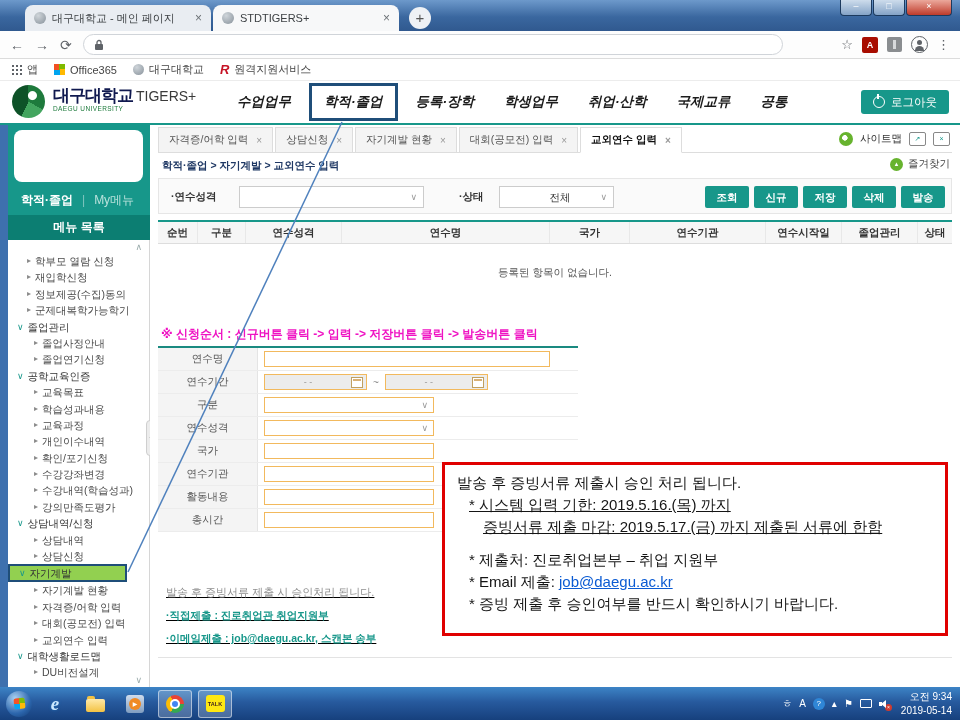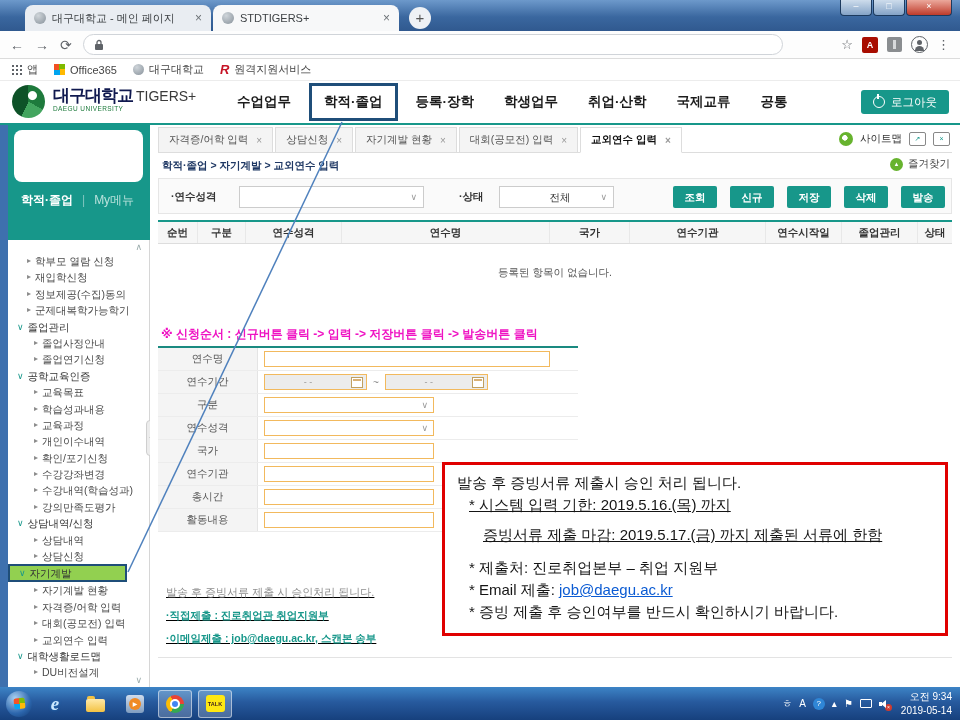--- a/index.html
+++ b/index.html
@@ -49,21 +49,21 @@
   .rlogo{color:#c61325;font-weight:bold;font-style:italic;font-size:13px;}
   
   .appbar{position:absolute;left:0;top:81px;width:960px;height:42px;background:#fff;}
   .emblem{position:absolute;left:12px;top:4px;width:33px;height:33px;border-radius:50%;
     background:radial-gradient(circle at 62% 32%,#ffffff 0 4px,rgba(255,255,255,0) 5px),
     conic-gradient(#1e7a3c 0 120deg,#43a55f 0 205deg,#0e5228 0 360deg);}
   .logo-text{position:absolute;left:53px;top:6px;line-height:1;}
   .logo-kr{font-size:17px;font-weight:bold;color:#10194f;letter-spacing:-1px;}
   .logo-plus{font-size:14px;color:#3a3a3a;margin-left:3px;}
   .logo-en{font-size:6.5px;color:#1e7a3c;letter-spacing:.4px;margin-top:2px;}
-  .mainnav{position:absolute;left:222px;top:0;height:42px;display:flex;align-items:center;}
+  .mainnav{position:absolute;left:222px;top:0;height:42px;display:flex;align-items:center;font-style:italic;}
   .nav-item{padding:10px 15px;font-size:13.5px;font-weight:bold;color:#1c1c1c;white-space:nowrap;}
   .nav-item.boxed{border:3px solid #1f4e79;padding:7px 12px;margin:0 3px;}
   .logout{position:absolute;right:11px;top:9px;height:24px;background:#17978a;color:#fff;font-size:11.5px;
     border-radius:3px;display:flex;align-items:center;gap:6px;padding:0 12px;}
   .power{width:10px;height:10px;border:1.5px solid #fff;border-radius:50%;position:relative;}
   .power::after{content:"";position:absolute;left:3.3px;top:-3px;width:1.6px;height:5px;background:#fff;}
   .tealline{position:absolute;left:0;top:123px;width:960px;height:2px;background:#17978a;}
   
   .bluestrip{position:absolute;left:0;top:125px;width:8px;height:562px;background:#3e70ae;}
   .sidebar{position:absolute;left:8px;top:125px;width:142px;height:562px;background:#17978a;}
@@ -104,21 +104,21 @@
   .crumb{position:absolute;left:12px;top:34px;font-size:10.5px;font-weight:bold;color:#1f3864;}
   .fav{position:absolute;right:10px;top:32px;display:flex;align-items:center;gap:5px;font-size:10.5px;color:#444;margin-left:8px;}
   .favico{width:13px;height:13px;border-radius:50%;background:#67b32e;color:#fff;font-size:6px;text-align:center;line-height:13px;}
   .filterbar{position:absolute;left:8px;top:53px;width:794px;height:36px;background:#fafafa;border:1px solid #e6e6e6;box-sizing:border-box;}
   .flab{position:absolute;top:11px;font-size:10.5px;font-weight:bold;color:#333;}
   .fl1{left:12px;} .fl2{left:300px;}
   .fsel{position:absolute;top:7px;height:22px;background:#fff;border:1px solid #ccc;box-sizing:border-box;
     font-size:10.5px;color:#333;line-height:20px;padding-left:7px;}
   .fs1{left:80px;width:185px;} .fs2{left:340px;width:115px;text-align:center;}
   .chev{position:absolute;right:6px;top:0;color:#999;font-size:9px;line-height:20px;}
-  .btnrow{position:absolute;right:6px;top:7px;display:flex;gap:13px;}
+  .btnrow{position:absolute;right:6px;top:7px;display:flex;gap:5px;}
   .tbtn{width:44px;height:22px;background:#17978a;color:#fff;font-size:10.5px;font-weight:bold;text-align:center;
     line-height:22px;border-radius:2px;}
   .grid{position:absolute;left:8px;top:95px;width:794px;border-top:2px solid #17978a;}
   .ghead{display:flex;height:21px;background:#f6f6f6;border-bottom:1px solid #ddd;}
   .gh{font-size:10.5px;font-weight:bold;color:#333;text-align:center;line-height:21px;border-right:1px solid #e8e8e8;box-sizing:border-box;}
   .c0{width:40px;} .c1{width:48px;} .c2{width:96px;} .c3{width:208px;} .c4{width:80px;}
   .c5{width:136px;} .c6{width:76px;} .c7{width:76px;} .c8{flex:1;border-right:none;text-align:center;}
   .gempty{height:62px;font-size:10.5px;color:#555;text-align:center;padding-top:22px;box-sizing:border-box;}
   .instruction{position:absolute;left:11px;top:201px;font-size:12px;font-weight:bold;color:#ef13c3;}
   .form{position:absolute;left:8px;top:221px;width:420px;border-top:2px solid #1a8a80;}
@@ -136,21 +136,21 @@
   .tilde{font-size:10px;color:#888;}
   .fselbox{width:170px;height:16px;border:1px solid #f2b95d;background:#fff;box-sizing:border-box;position:relative;}
   .fselbox .chev{line-height:15px;right:5px;}
   .note{position:absolute;left:16px;top:460px;text-decoration:underline;}
   .note .n1{font-size:11px;color:#8f8f8f;}
   .note .n2,.note .n3{font-size:10.5px;font-weight:bold;color:#17978a;margin-top:9px;}
   .footline{position:absolute;left:8px;top:532px;width:794px;border-top:1px solid #e3e3e3;}
   
   .redbox{position:absolute;left:442px;top:462px;width:506px;height:174px;background:#fff;border:3px solid #e00000;
     box-sizing:border-box;padding:7px 12px;font-size:15px;color:#151515;line-height:22px;z-index:30;}
-  .redbox .ind1{padding-left:12px;} .redbox .ind2{padding-left:26px;margin-top:8px;}
+  .redbox .ind1{padding-left:12px;} .redbox .ind2{padding-left:26px;}
   .redbox .ul{text-decoration:underline;}
   .redbox .gap{height:11px;}
   .redbox a{color:#0b5bd3;text-decoration:underline;}
   .annline{position:absolute;left:0;top:0;z-index:40;pointer-events:none;}
   
   .taskbar{position:absolute;left:0;top:687px;width:960px;height:33px;
     background:linear-gradient(180deg,#3d84c6,#275a9e 45%,#16407d);display:flex;align-items:center;gap:6px;
     padding:0 6px;box-sizing:border-box;z-index:50;}
   .orb{width:26px;height:26px;border-radius:50%;background:radial-gradient(circle at 35% 28%,#a8d0f2,#2c66ad 60%,#113a72);
     display:flex;align-items:center;justify-content:center;}
@@ -264,20 +264,21 @@
   <div class="tealline"></div>
 
   <div class="bluestrip"></div>
   <div class="sidebar">
     <div class="photo"></div>
     <div class="side-tabs">
       <span class="stab-main">학적·졸업</span>
       <span class="stab-sep">|</span>
       <span class="stab-my">My메뉴</span>
     </div>
+    <div class="menu-head">메뉴 목록</div>
     <div class="menu-list">
       <span class="mcollapse">∧</span>
       <div class="mi lv1">
           <span class="pre">▸</span>
           <span>학부모 열람 신청</span>
         </div>
       <div class="mi lv1">
           <span class="pre">▸</span>
           <span>재입학신청</span>
         </div>
@@ -494,27 +495,27 @@
             <div class="inp med"></div>
           </div>
       </div>
       <div class="frow">
         <div class="flabc">연수기관</div>
         <div class="fval">
             <div class="inp med"></div>
           </div>
       </div>
       <div class="frow">
+        <div class="flabc">활동내용</div>
+        <div class="fval">
+            <div class="inp med"></div>
+          </div>
+      </div>
+      <div class="frow">
         <div class="flabc">총시간</div>
-        <div class="fval">
-            <div class="inp med"></div>
-          </div>
-      </div>
-      <div class="frow">
-        <div class="flabc">활동내용</div>
         <div class="fval">
             <div class="inp med"></div>
           </div>
       </div>
     </div>
 
     <div class="note">
       <div class="n1">발송 후 증빙서류 제출 시 승인처리 됩니다.</div>
       <div class="n2">·직접제출 : 진로취업관 취업지원부</div>
       <div class="n3">·이메일제출 : job@daegu.ac.kr, 스캔본 송부</div>

